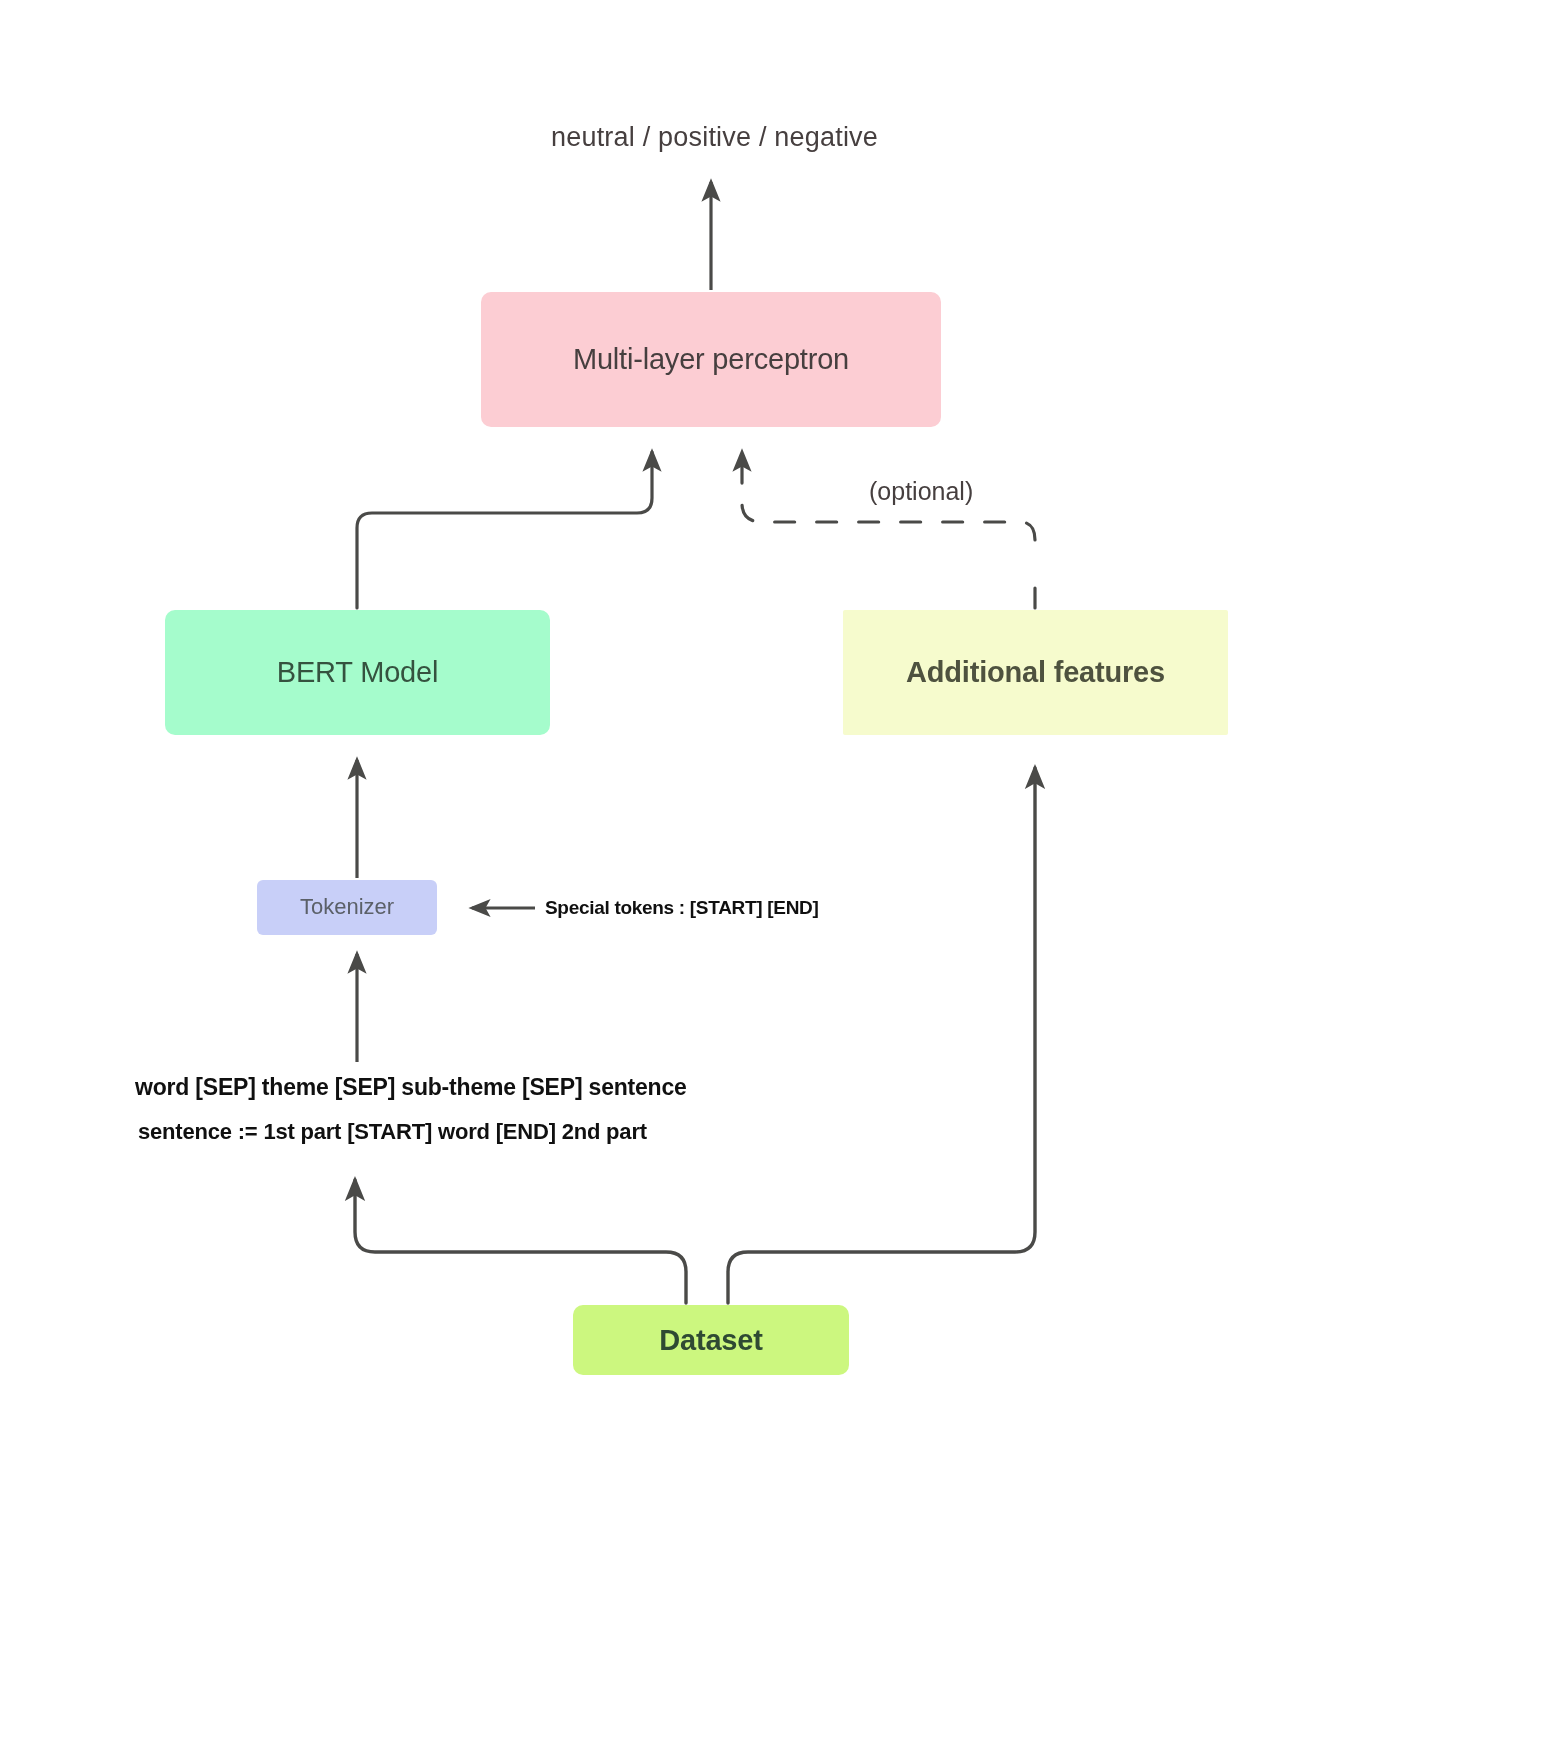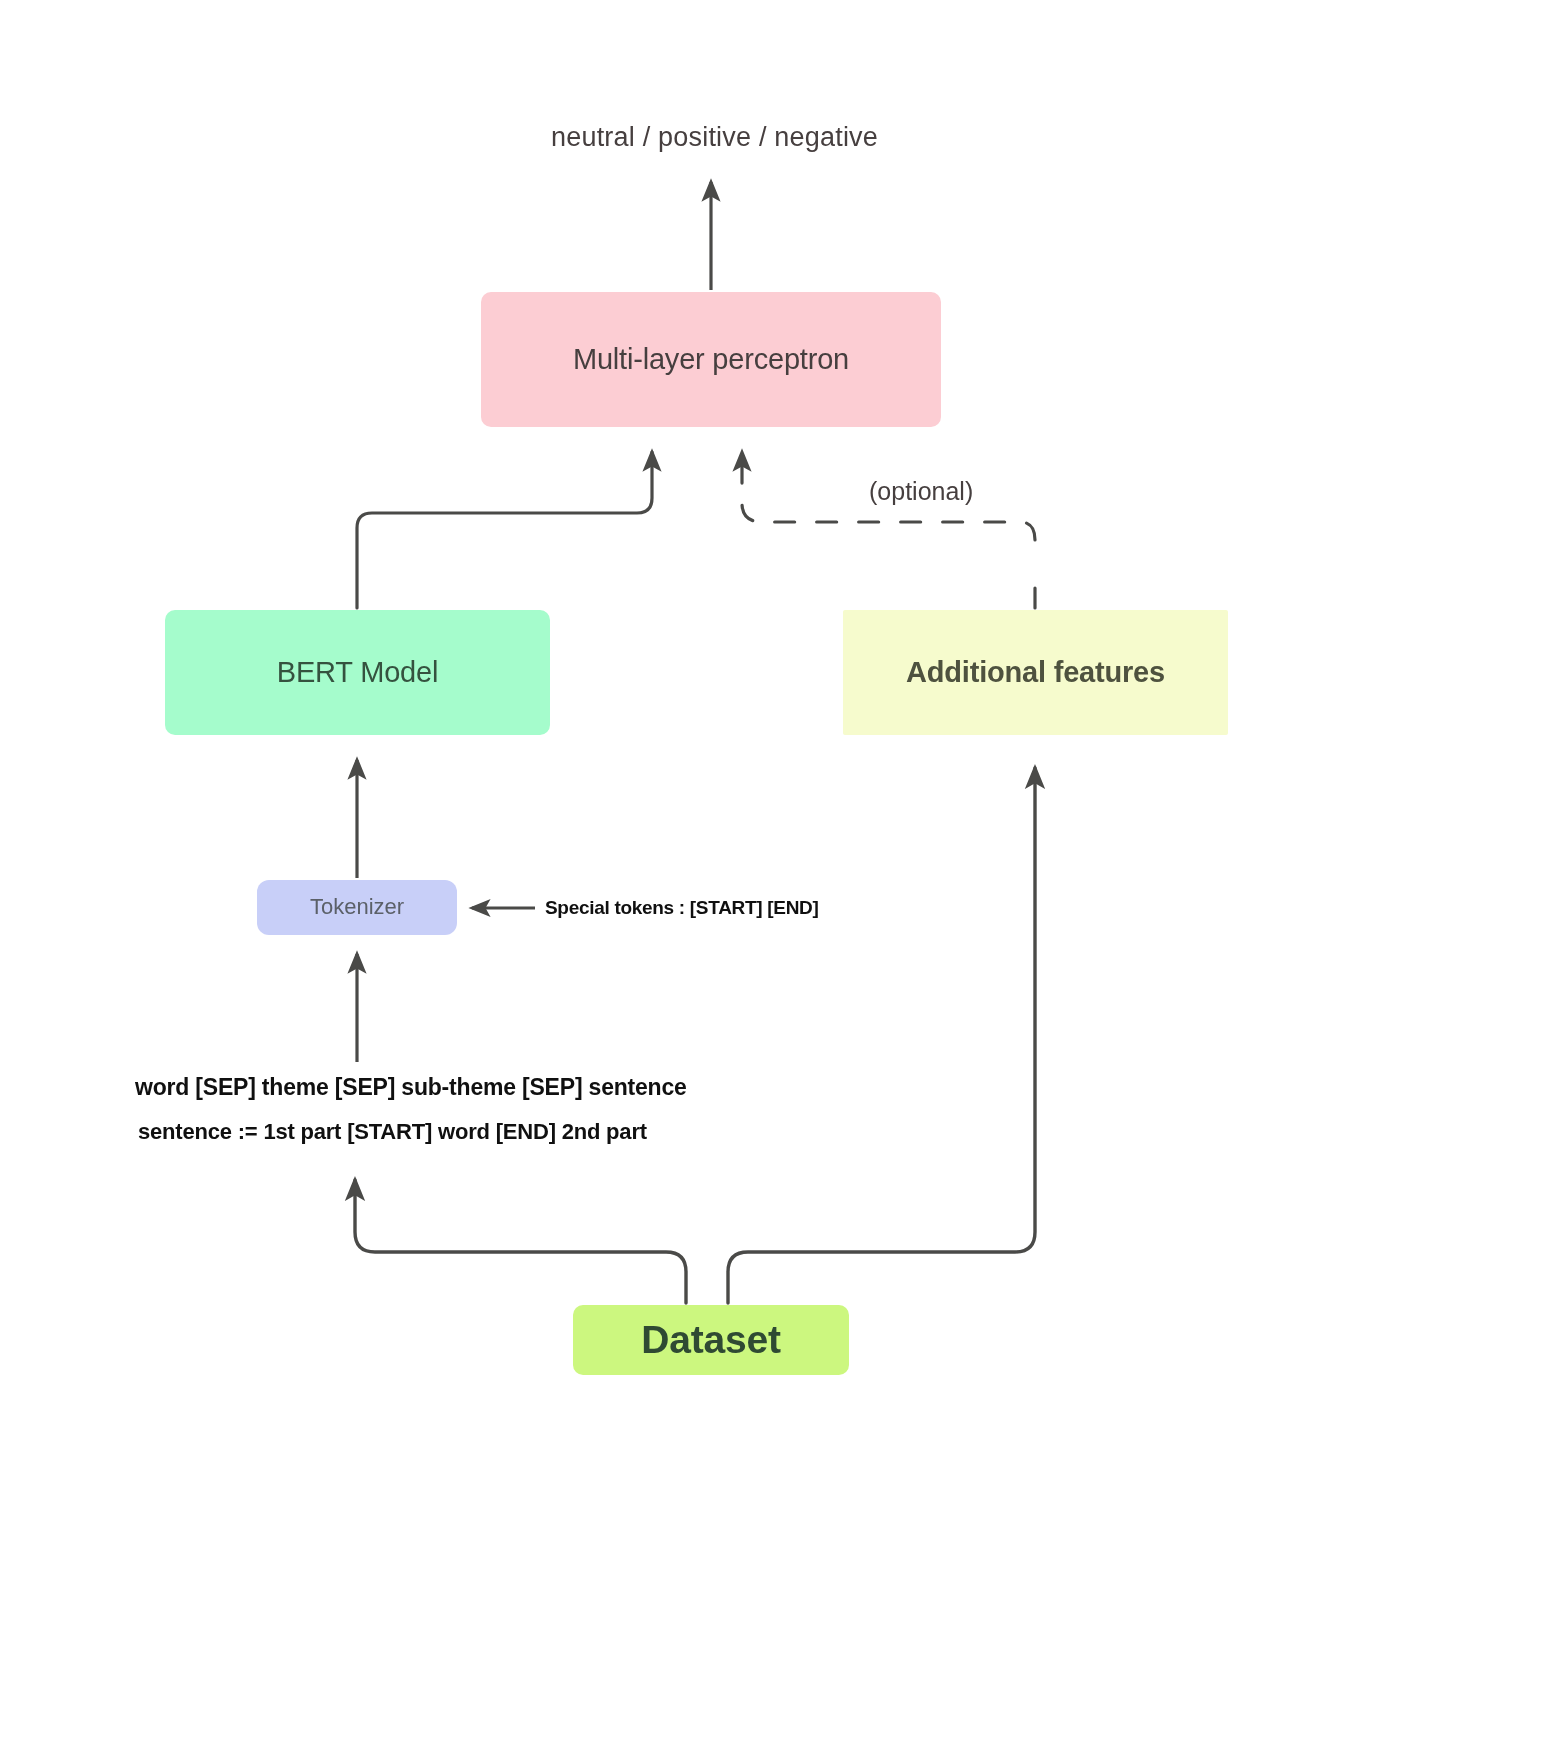--- a/index.html
+++ b/index.html
@@ -86,42 +86,42 @@
     font-size: 29px;
     font-weight: 700;
     color: #4E523F;
     letter-spacing: -0.2px;
   }
 
   
   #node-tokenizer {
     left: 257px;
     top: 880px;
-    width: 200px;
+    width: 180px;
     height: 55px;
     background: #C8CFF8;
-    border-radius: 12px;
+    border-radius: 6px;
   }
   #node-tokenizer .node-label {
     font-size: 22px;
     font-weight: 400;
     color: #5B6068;
   }
 
   
   #node-dataset {
     left: 573px;
     top: 1305px;
     width: 276px;
     height: 70px;
     background: #CCF77F;
     border-radius: 10px;
   }
   #node-dataset .node-label {
-    font-size: 39px;
+    font-size: 29px;
     font-weight: 700;
     color: #2F4A33;
     letter-spacing: -0.2px;
   }
 
   
   .text-label {
     position: absolute;
     white-space: nowrap;
     color: #463F3F;

